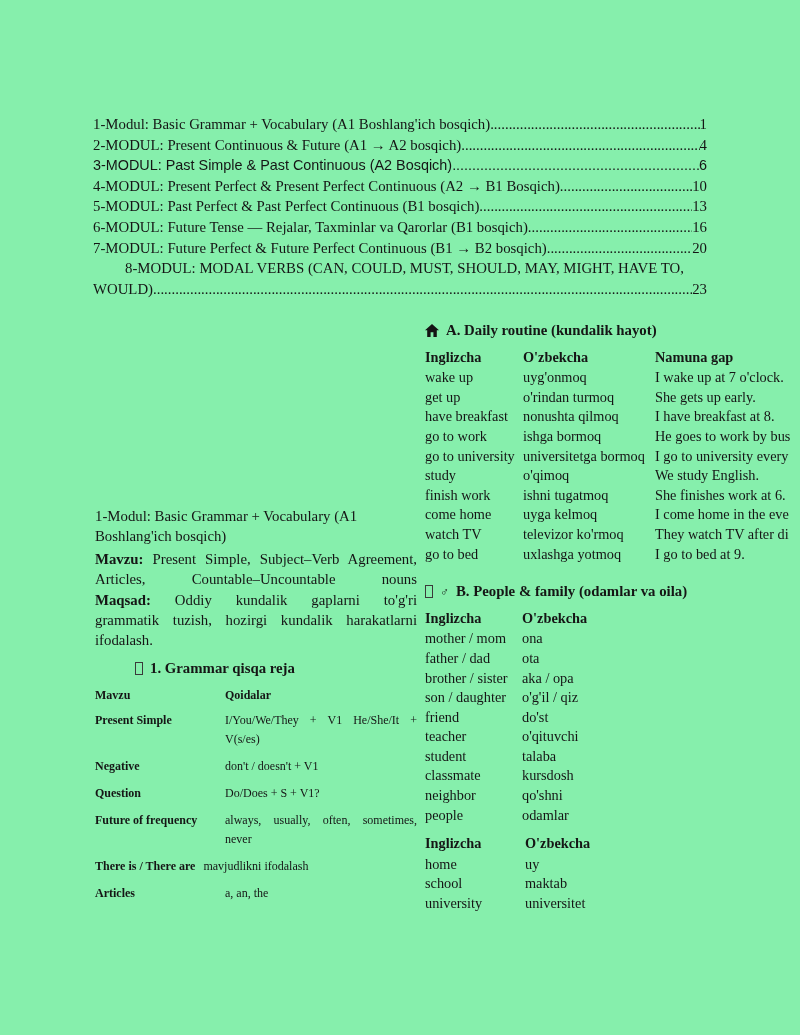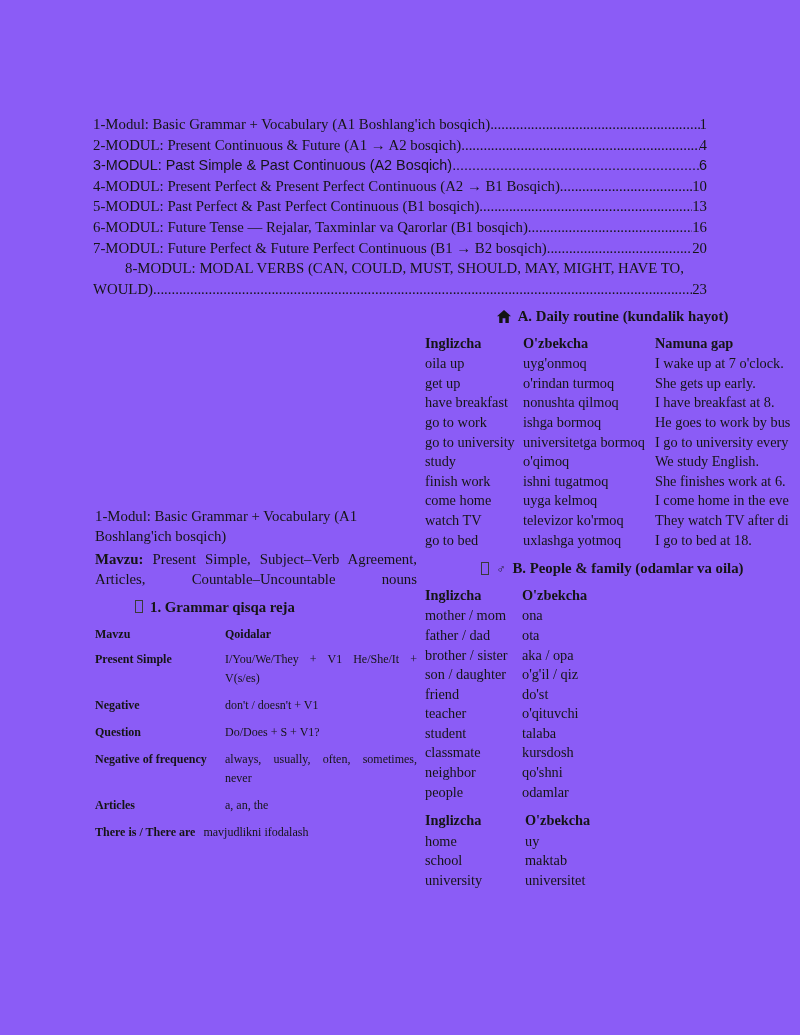--- a/index.html
+++ b/index.html
@@ -1,19 +1,19 @@
 <!DOCTYPE html>
 <html><head>
 <meta charset="utf-8">
 <style>
   * { margin:0; padding:0; box-sizing:border-box; }
   html,body { background:#ffffff; }
   .page {
     position:relative; width:800px; height:1035px; margin:0 auto;
-    background:#8b5cf6; overflow:hidden; color:#151515;
+    background:#86efac; overflow:hidden; color:#151515;
     font-family:"Liberation Serif", serif;
   }
   
   .toc { position:absolute; left:93px; top:114px; width:614px;
          font-size:14.8px; line-height:20.6px; }
   .toc-row { display:flex; align-items:baseline; }
   .toc-title { white-space:nowrap; }
   .dots { flex:1; overflow:hidden; white-space:nowrap; min-width:0; }
   .dots::after { content:"....................................................................................................................................................................................."; }
   .toc-page { white-space:nowrap; }
@@ -32,21 +32,21 @@
   .grow { display:flex; padding:4px 0; }
   .ghead { padding:2px 0; }
   .ghead .gc2 { font-weight:bold; text-align:left;font-family:Liberation Serif, serif; }
   .gc1 { flex:0 0 130px; font-weight:bold; padding-right:8px; }
   .gc1.wide { flex:0 0 auto; white-space:nowrap; }
   .gc2 { flex:1; text-align:justify; min-width:0; }
   
   .col-right { position:absolute; left:425px; top:303px; width:375px;
                font-size:14.3px; line-height:19.6px; }
   .rh { font-weight:bold; font-size:14.8px; display:flex; align-items:center;
-        gap:7px; margin-bottom:7px; margin-top:4px;justify-content:center; }
+        gap:7px; margin-bottom:7px; margin-top:18px; }
   .grid-a { display:grid; grid-template-columns:98px 132px 1fr;
             align-items:end; margin-bottom:9px; }
   .grid-b { display:grid; grid-template-columns:97px 1fr;
             align-items:center; margin-bottom:9px; }
   .grid-c { display:grid; grid-template-columns:100px 1fr; }
   .hd { font-weight:bold; padding-bottom:1px; }
   .grid-a .c1 { text-align:justify; padding-right:6px; }
   .grid-a .c3 { white-space:nowrap; overflow:hidden; }
   
   .tofu { display:inline-block; width:8px; height:13px;
@@ -106,20 +106,24 @@
   </div>
 
   <div class="col-left">
     <p class="module-title">1-Modul: Basic Grammar + Vocabulary (A1 Boshlang'ich bosqich)</p>
 
     <p class="para para-last-just">
       <span class="b">Mavzu:</span>
       <span>Present Simple, Subject–Verb Agreement, Articles, Countable–Uncountable nouns</span>
     </p>
 
+    <p class="para">
+      <span class="b">Maqsad:</span>
+      <span>Oddiy kundalik gaplarni to'g'ri grammatik tuzish, hozirgi kundalik harakatlarni ifodalash.</span>
+    </p>
 
     <p class="sec-h">
       <span class="tofu"></span>
       <span>1. Grammar qisqa reja</span>
     </p>
 
     <div class="gtab">
       <div class="grow ghead">
         <div class="gc1">Mavzu</div>
         <div class="gc2">Qoidalar</div>
@@ -130,50 +134,50 @@
       </div>
       <div class="grow">
         <div class="gc1">Negative</div>
         <div class="gc2">don't / doesn't + V1</div>
       </div>
       <div class="grow">
         <div class="gc1">Question</div>
         <div class="gc2">Do/Does + S + V1?</div>
       </div>
       <div class="grow">
-        <div class="gc1">Negative of frequency</div>
+        <div class="gc1">Future of frequency</div>
         <div class="gc2">always, usually, often, sometimes, never</div>
+      </div>
+      <div class="grow">
+        <div class="gc1 wide">There is / There are</div>
+        <div class="gc2" style="text-align:left;">mavjudlikni ifodalash</div>
       </div>
       <div class="grow">
         <div class="gc1">Articles</div>
         <div class="gc2">a, an, the</div>
-      </div>
-      <div class="grow">
-        <div class="gc1 wide">There is / There are</div>
-        <div class="gc2" style="text-align:left;">mavjudlikni ifodalash</div>
       </div>
     </div>
 
   </div>
 
   <div class="col-right">
 
     <p class="rh">
       <svg class="house" width="14" height="13" viewBox="0 0 14 13" aria-hidden="true">
         <path d="M7 0 L14 6.2 H11.8 V13 H8.4 V8.2 H5.6 V13 H2.2 V6.2 H0 Z" fill="#141414"></path>
       </svg>
       <span>A. Daily routine (kundalik hayot)</span>
     </p>
 
     <div class="grid-a">
       <div class="hd">Inglizcha</div>
       <div class="hd">O'zbekcha</div>
       <div class="hd">Namuna gap</div>
 
-      <div class="c1">oila up</div>
+      <div class="c1">wake up</div>
       <div class="c2">uyg'onmoq</div>
       <div class="c3">I wake up at 7 o'clock.</div>
 
       <div class="c1">get up</div>
       <div class="c2">o'rindan turmoq</div>
       <div class="c3">She gets up early.</div>
 
       <div class="c1">have breakfast</div>
       <div class="c2">nonushta qilmoq</div>
       <div class="c3">I have breakfast at 8.</div>
@@ -197,21 +201,21 @@
       <div class="c1">come home</div>
       <div class="c2">uyga kelmoq</div>
       <div class="c3">I come home in the eve</div>
 
       <div class="c1">watch TV</div>
       <div class="c2">televizor ko'rmoq</div>
       <div class="c3">They watch TV after di</div>
 
       <div class="c1">go to bed</div>
       <div class="c2">uxlashga yotmoq</div>
-      <div class="c3">I go to bed at 18.</div>
+      <div class="c3">I go to bed at 9.</div>
     </div>
 
     <p class="rh">
       <span class="tofu"></span>
       <span class="male">♂</span>
       <span>B. People &amp; family (odamlar va oila)</span>
     </p>
 
     <div class="grid-b">
       <div class="hd">Inglizcha</div>

